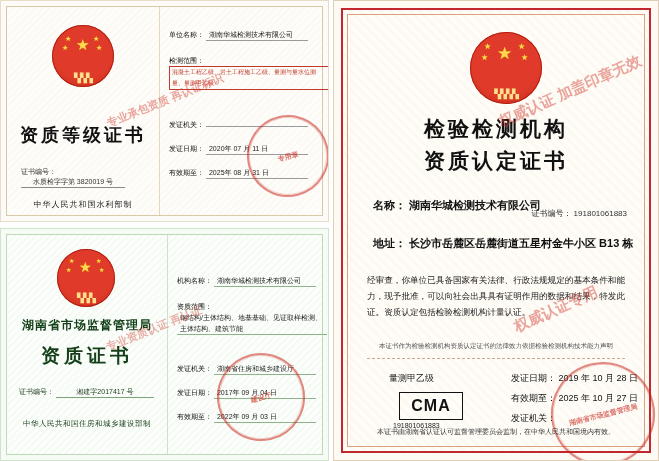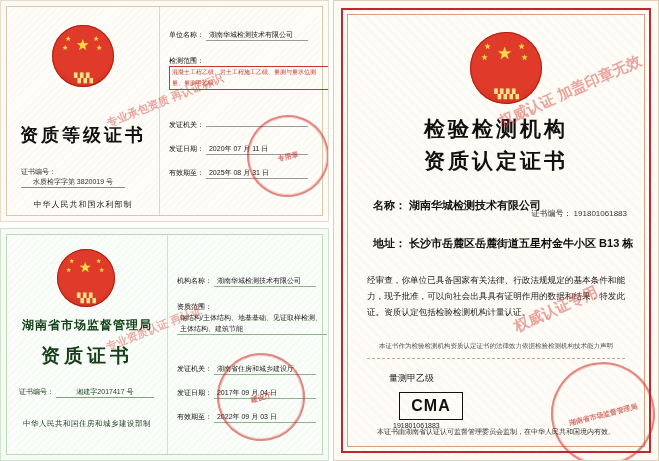--- a/index.html
+++ b/index.html
@@ -339,20 +339,34 @@
 
     <div class="para" style="top:262px;">经审查，你单位已具备国家有关法律、行政法规规定的基本条件和能力，现予批准，可以向社会出具具有证明作用的数据和结果，特发此证。资质认定包括检验检测机构计量认证。</div>
 
     <div class="midnote" style="top:332px;">本证书作为检验检测机构资质认定证书的法律效力依据检验检测机构技术能力声明</div>
     <div class="sep" style="top:348px;"></div>
 
     <div class="marklbl" style="left:46px;top:362px;">量测甲乙级</div>
     <div class="cma" style="left:56px;top:382px;width:62px;height:26px;font-size:16px;">CMA</div>
     <div class="cmano" style="left:50px;top:412px;">191801061883</div>
 
+    <div class="right-rows" style="left:168px;top:358px;">
+      <div>
+        <span>发证日期：</span>
+        <span>2019 年 10 月 28 日</span>
+      </div>
+      <div>
+        <span>有效期至：</span>
+        <span>2025 年 10 月 27 日</span>
+      </div>
+      <div>
+        <span>发证机关：</span>
+        <span></span>
+      </div>
+    </div>
 
     <div class="redstamp" style="left:208px;top:352px;width:84px;height:84px;font-size:7px;padding:8px;line-height:9px;">湖南省市场监督管理局</div>
 
     <div class="foot">本证书由湖南省认证认可监督管理委员会监制，在中华人民共和国境内有效。</div>
 
     <div class="wm" style="left:150px;top:72px;font-size:15px;transform:rotate(-24deg);">权威认证  加盖印章无效</div>
     <div class="wm" style="left:168px;top:290px;font-size:15px;transform:rotate(-24deg);">权威认证专用</div>
   </div>
 </div>
 

